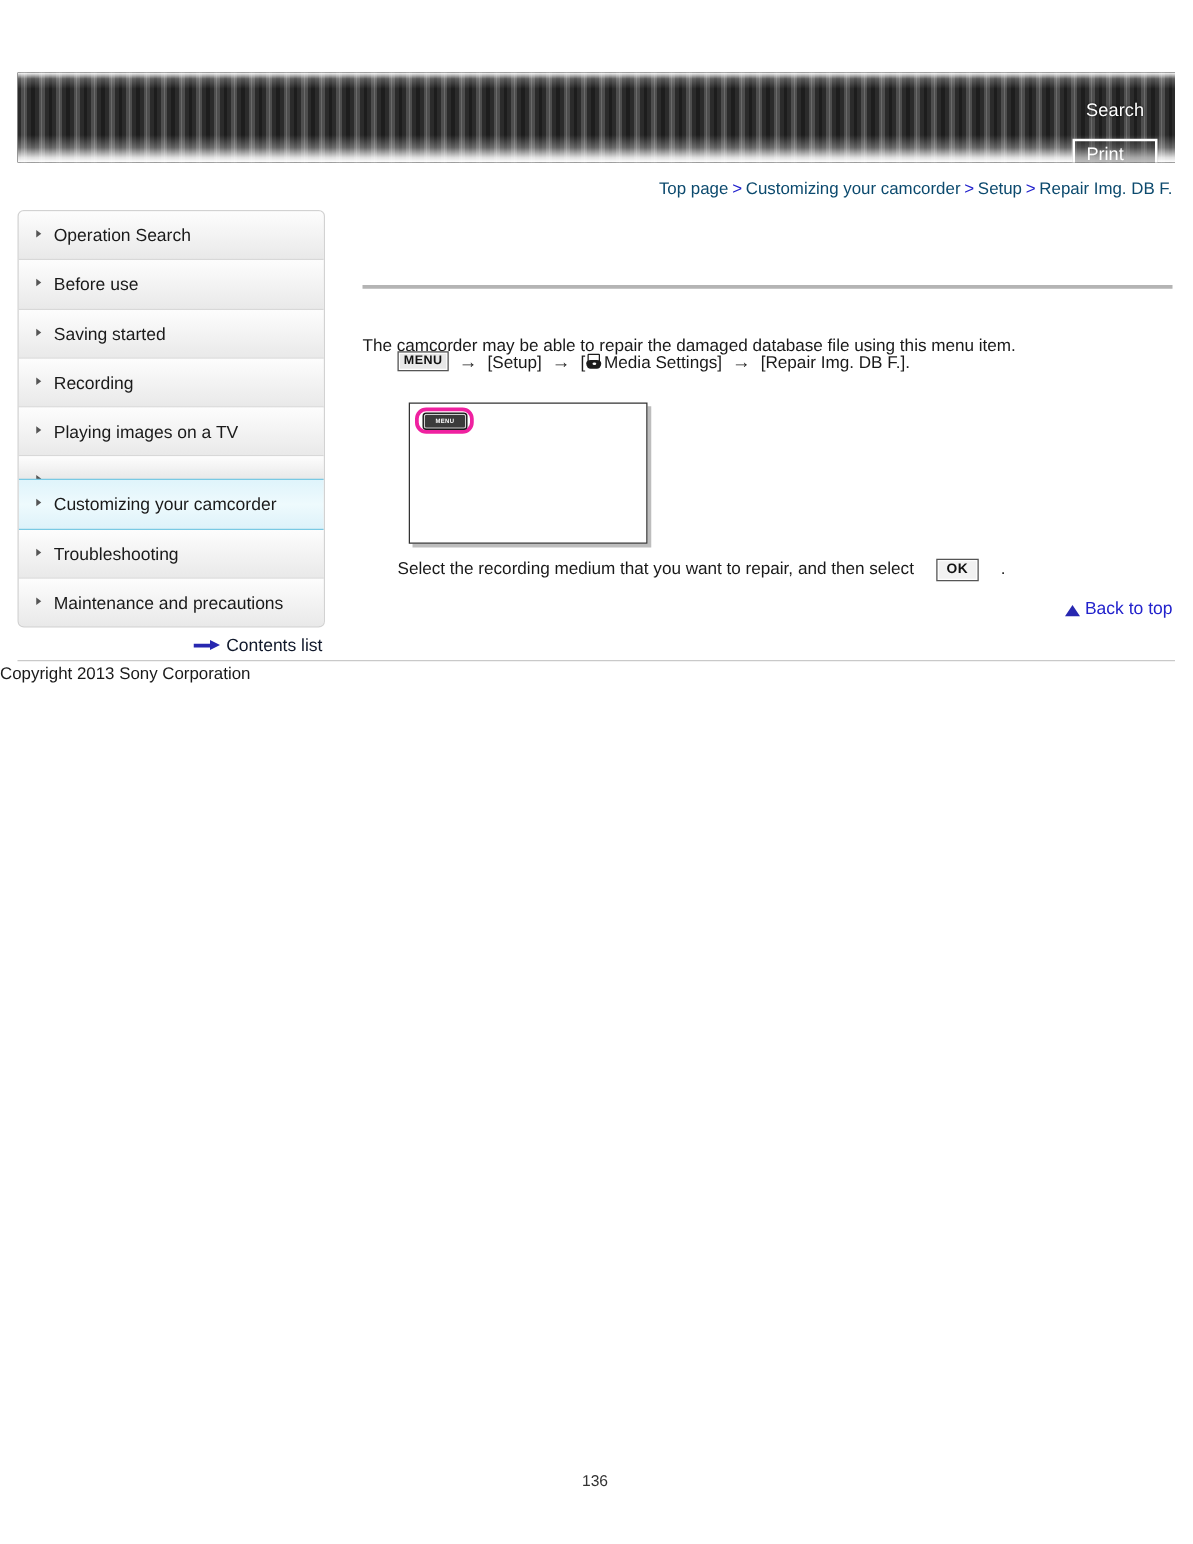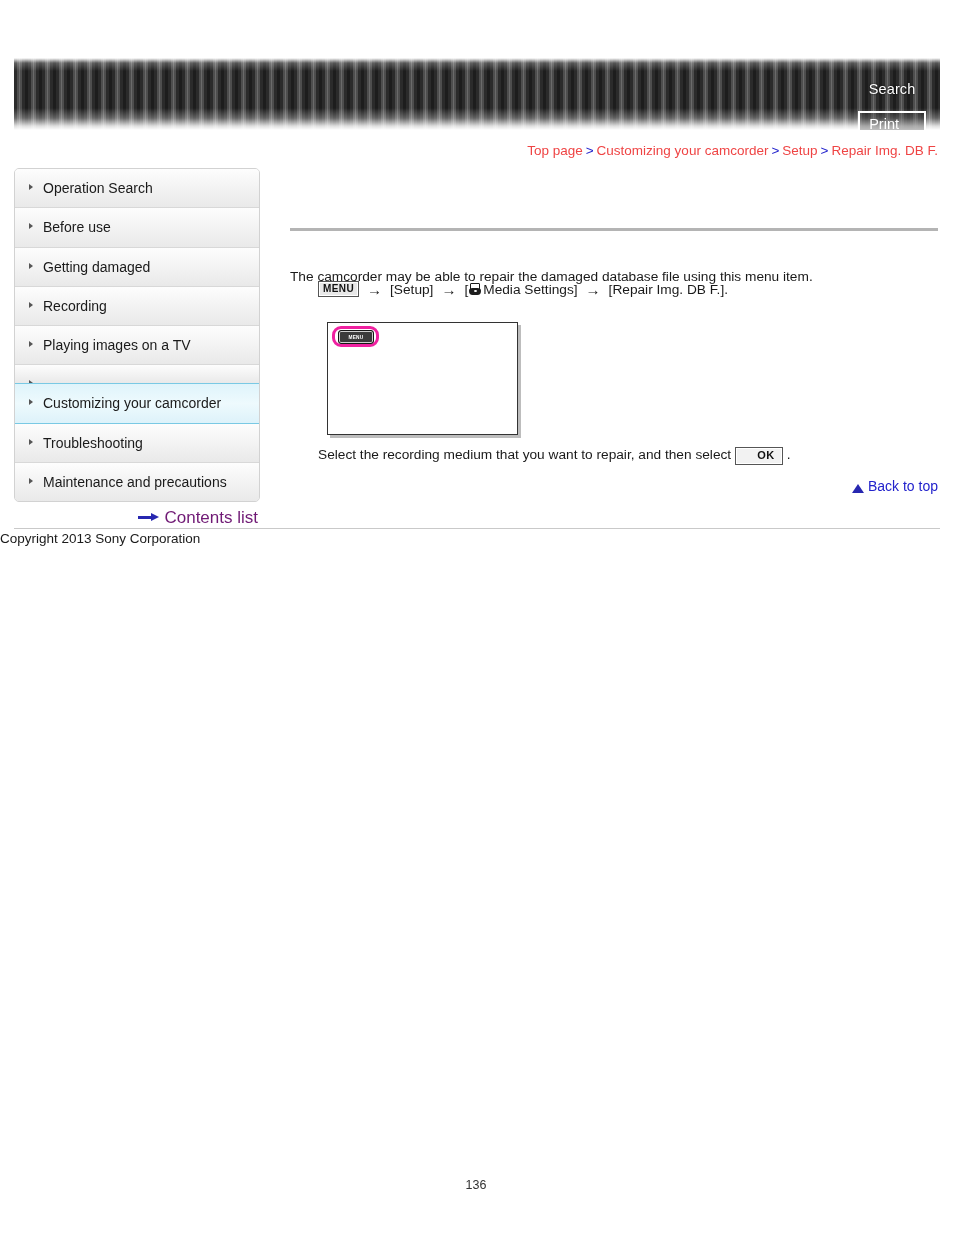--- a/index.html
+++ b/index.html
@@ -83,21 +83,21 @@
 
   
   #breadcrumb {
     position: absolute;
     right: 16px;
     top: 143px;
     font-size: 13.5px;
     color: #2222cc;
     white-space: nowrap;
   }
-  #breadcrumb .crumb { color: #ef4444; cursor: pointer; }
+  #breadcrumb .crumb { color: #0c4a6e; cursor: pointer; }
   #breadcrumb .crumb-sep { color: #2222cc; margin: 0 3px; }
 
   
   #sidebar {
     position: absolute;
     left: 14px;
     top: 168px;
     width: 244px;
     border: 1px solid #d2d2d2;
     border-radius: 5px;
@@ -157,22 +157,22 @@
   #contents-arrow-icon::after {
     content: "";
     position: absolute;
     left: 13px; top: 0;
     width: 0; height: 0;
     border-left: 8px solid #2727b0;
     border-top: 4.5px solid transparent;
     border-bottom: 4.5px solid transparent;
   }
   #contents-list-link {
-    font-size: 17px;
-    color: #701a75;
+    font-size: 14px;
+    color: #0f172a;
     cursor: pointer;
     line-height: 1;
   }
   #footer-rule {
     position: absolute;
     left: 14px;
     top: 528px;
     width: 926px;
     height: 1px;
     background: #c9c9c9;
@@ -323,23 +323,23 @@
     white-space: nowrap;
   }
   .ok-chip {
     display: inline-block;
     border: 1px solid #555555;
     background: #f2f2f2;
     color: #111111;
     font-size: 11px;
     font-weight: bold;
     letter-spacing: 0.5px;
-    padding: 1px 7px 2px 21px;
+    padding: 1px 7px 2px 7px;
     line-height: 1.2;
-    margin: 0 4px;
+    margin: 0 18px;
     box-shadow: inset 0 0 0 1px #ffffff;
   }
 
   
   #back-to-top {
     position: absolute;
     right: 16px;
     top: 479px;
     display: flex;
     align-items: flex-end;
@@ -388,21 +388,21 @@
   <div class="nav-item">
     <span class="bullet"></span>
     <span>Operation Search</span>
   </div>
   <div class="nav-item">
     <span class="bullet"></span>
     <span>Before use</span>
   </div>
   <div class="nav-item">
     <span class="bullet"></span>
-    <span>Getting damaged</span>
+    <span>Saving started</span>
   </div>
   <div class="nav-item">
     <span class="bullet"></span>
     <span>Recording</span>
   </div>
   <div class="nav-item">
     <span class="bullet"></span>
     <span>Playing images on a TV</span>
   </div>
   <div class="nav-item">

